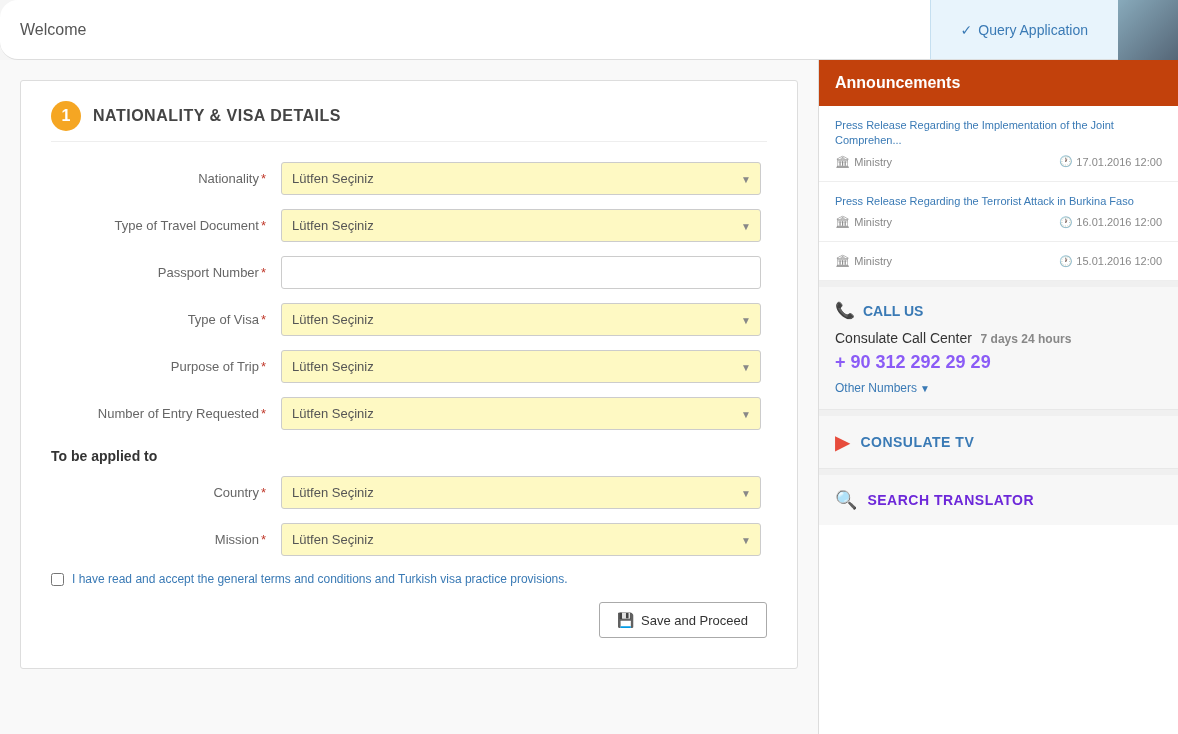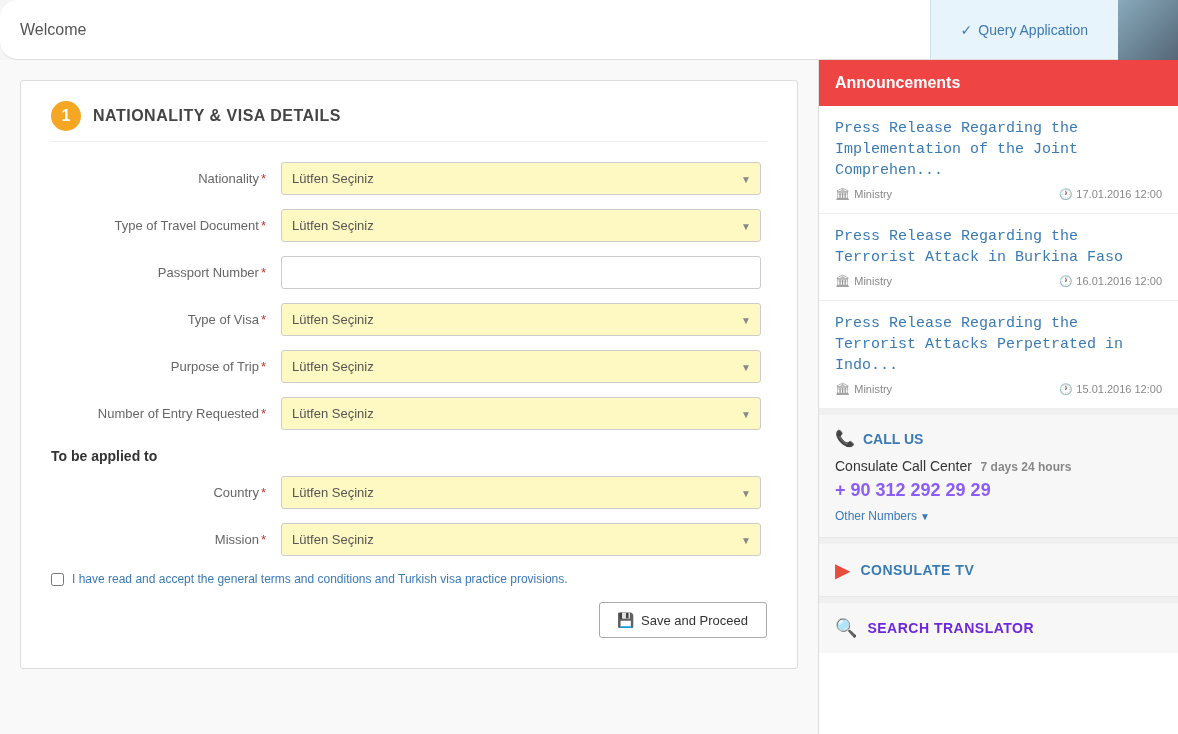--- a/index.html
+++ b/index.html
@@ -197,38 +197,37 @@
     
     .sidebar {
       width: 360px;
       background: #fff;
       border-left: 1px solid #ddd;
       flex-shrink: 0;
       overflow-y: auto;
     }
 
     .announcements-header {
-      background: #ef4444;
+      background: #c2410c;
       color: #fff;
       padding: 14px 16px;
       font-size: 16px;
       font-weight: bold;
     }
 
     .announcement-item {
       padding: 12px 16px;
       border-bottom: 1px solid #eee;
       cursor: pointer;
     }
     .announcement-title {
       color: #3a7ab5;
-      font-size: 15px;
+      font-size: 11px;
       line-height: 1.4;
       margin-bottom: 6px;
-      font-family: Liberation Mono, monospace;
     }
     .announcement-meta {
       display: flex;
       align-items: center;
       justify-content: space-between;
       font-size: 11px;
       color: #888;
     }
     .announcement-meta .ministry {
       display: flex;
@@ -505,21 +504,20 @@
           <span>Ministry</span>
         </div>
         <div class="date">
           <span class="clock-icon">🕐</span>
           <span>16.01.2016 12:00</span>
         </div>
       </div>
     </div>
 
     <div class="announcement-item">
-      <div class="announcement-title">Press Release Regarding the Terrorist Attacks Perpetrated in Indo...</div>
       <div class="announcement-meta">
         <div class="ministry">
           <span class="ministry-icon">🏛</span>
           <span>Ministry</span>
         </div>
         <div class="date">
           <span class="clock-icon">🕐</span>
           <span>15.01.2016 12:00</span>
         </div>
       </div>

